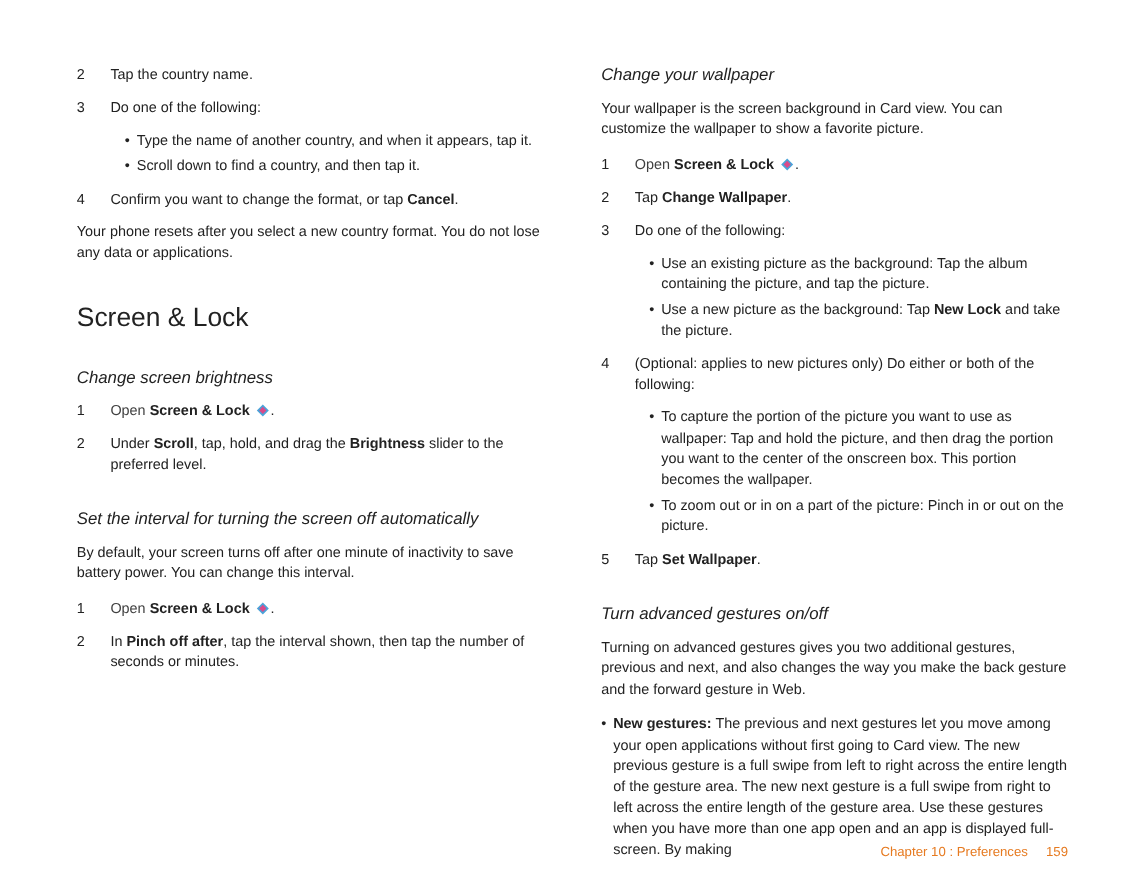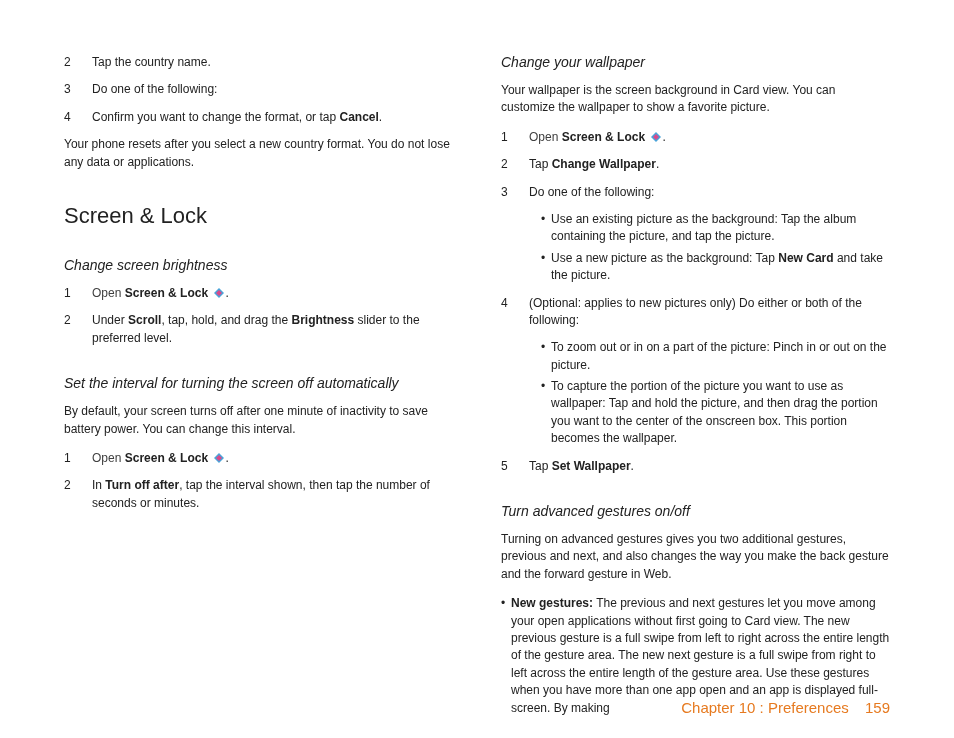--- a/index.html
+++ b/index.html
@@ -87,21 +87,21 @@
     display: inline-block;
     width: 12px;
     height: 12px;
     vertical-align: -2px;
     margin-left: 2px;
   }
   .footer {
     position: absolute;
     right: 64px;
     bottom: 22px;
-    font-size: 15px;
+    font-size: 11px;
     color: #e67a20;
   }
   .footer .pg {
     margin-left: 12px;
   }
 </style>
 </head>
 <body>
 
 <div class="page">
@@ -111,20 +111,24 @@
       <div class="ol-step">
         <div class="num">2</div>
         <div class="txt">Tap the country name.</div>
       </div>
 
       <div class="ol-step">
         <div class="num">3</div>
         <div class="txt">Do one of the following:</div>
       </div>
 
+      <ul class="bullets">
+        <li>Type the name of another country, and when it appears, tap it.</li>
+        <li>Scroll down to find a country, and then tap it.</li>
+      </ul>
 
       <div class="ol-step">
         <div class="num">4</div>
         <div class="txt">
           <span>Confirm you want to change the format, or tap </span><span class="bold">Cancel</span><span>.</span>
         </div>
       </div>
 
       <div class="para">Your phone resets after you select a new country format. You do not lose any data or applications.</div>
 
@@ -163,21 +167,21 @@
           <svg class="app-icon" viewBox="0 0 12 12">
               <polygon points="6,1 11,6 6,11 1,6" fill="#4aa3d9"></polygon>
               <polygon points="6,3 9,6 6,9 3,6" fill="#d94a8a"></polygon>
             </svg><span>.</span>
         </div>
       </div>
 
       <div class="ol-step">
         <div class="num">2</div>
         <div class="txt">
-          <span>In </span><span class="bold">Turn off after</span><span>, tap the interval shown, then tap the number of seconds or minutes.</span>
+          <span>In </span><span class="bold">Pinch off after</span><span>, tap the interval shown, then tap the number of seconds or minutes.</span>
         </div>
       </div>
     </div>
 
     <div class="col">
 
       <h2 class="subsec first">Change your wallpaper</h2>
 
       <div class="para">Your wallpaper is the screen background in Card view. You can customize the wallpaper to show a favorite picture.</div>
 
@@ -201,32 +205,32 @@
       </div>
 
       <div class="ol-step">
         <div class="num">3</div>
         <div class="txt">Do one of the following:</div>
       </div>
 
       <ul class="bullets">
         <li>Use an existing picture as the background: Tap the album containing the picture, and tap the picture.</li>
         <li>
-          <span>Use a new picture as the background: Tap </span><span class="bold">New Card</span><span> and take the picture.</span>
+          <span>Use a new picture as the background: Tap </span><span class="bold">New Lock</span><span> and take the picture.</span>
         </li>
       </ul>
 
       <div class="ol-step">
         <div class="num">4</div>
         <div class="txt">(Optional: applies to new pictures only) Do either or both of the following:</div>
       </div>
 
       <ul class="bullets">
+        <li>To capture the portion of the picture you want to use as wallpaper: Tap and hold the picture, and then drag the portion you want to the center of the onscreen box. This portion becomes the wallpaper.</li>
         <li>To zoom out or in on a part of the picture: Pinch in or out on the picture.</li>
-        <li>To capture the portion of the picture you want to use as wallpaper: Tap and hold the picture, and then drag the portion you want to the center of the onscreen box. This portion becomes the wallpaper.</li>
       </ul>
 
       <div class="ol-step">
         <div class="num">5</div>
         <div class="txt">
           <span>Tap </span><span class="bold">Set Wallpaper</span><span>.</span>
         </div>
       </div>
 
       <h2 class="subsec">Turn advanced gestures on/off</h2>

